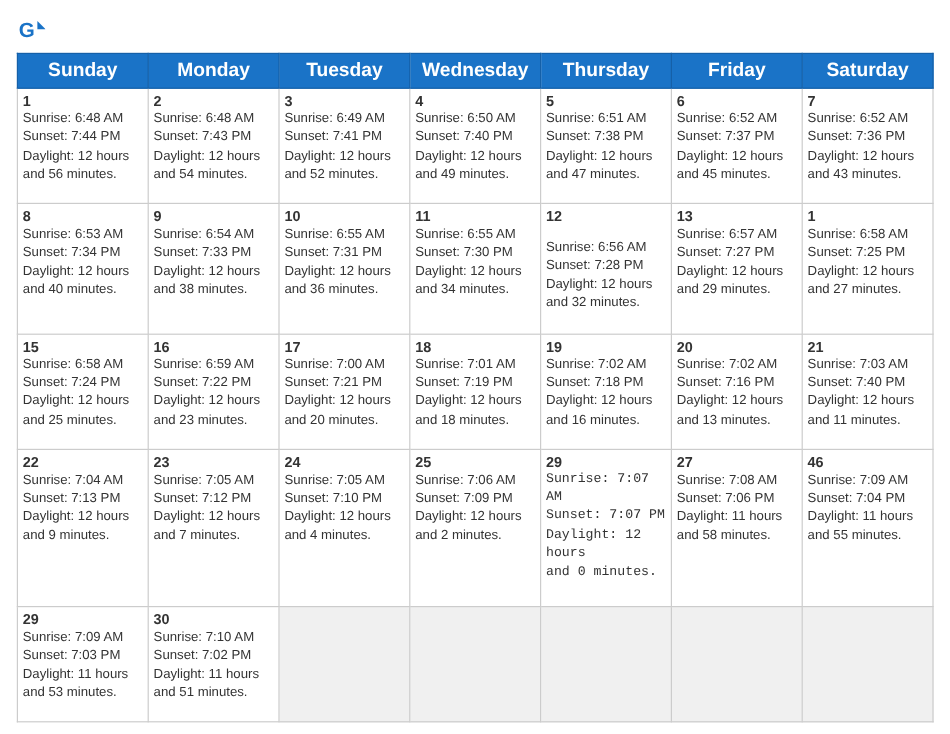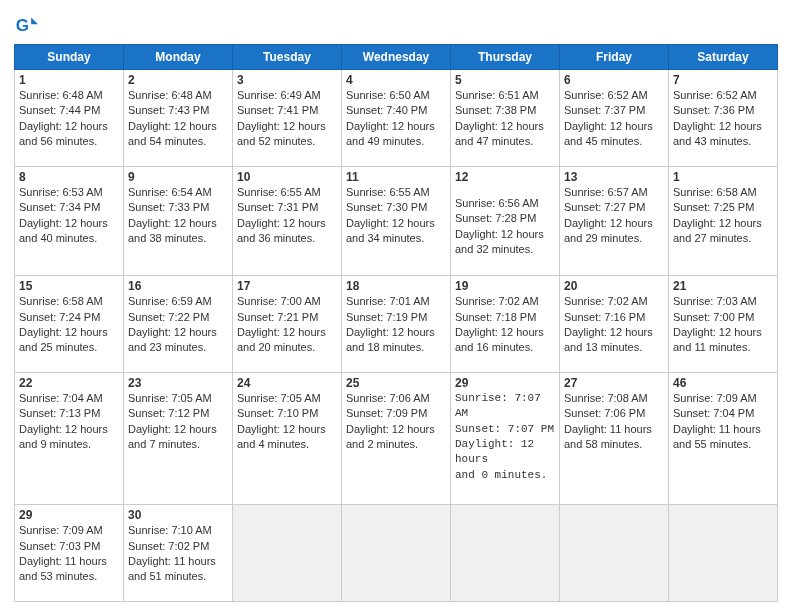--- a/index.html
+++ b/index.html
@@ -49,21 +49,21 @@
     .calendar {
       flex: 1;
       border: 1px solid #ccc;
       border-collapse: collapse;
       width: 100%;
       table-layout: fixed;
     }
     .calendar th {
       background: #1a73c7;
       color: #fff;
-      font-size: 12px;
+      font-size: 16px;
       font-weight: bold;
       text-align: center;
       padding: 5px 2px;
       border: 1px solid #1560a8;
     }
     .calendar td {
       vertical-align: top;
       border: 1px solid #ccc;
       padding: 3px 4px;
       font-size: 9.5px;
@@ -261,21 +261,21 @@
           <td>
             <span class="day-num">20</span>
             <div class="day-info" style="white-space: pre-line;">Sunrise: 7:02 AM
 Sunset: 7:16 PM
 Daylight: 12 hours
 and 13 minutes.</div>
           </td>
           <td>
             <span class="day-num">21</span>
             <div class="day-info" style="white-space: pre-line;">Sunrise: 7:03 AM
-Sunset: 7:00 PM
+Sunset: 7:40 PM
 Daylight: 12 hours
 and 11 minutes.</div>
           </td>
         </tr>
         <tr>
           <td>
             <span class="day-num">22</span>
             <div class="day-info" style="white-space: pre-line;">Sunrise: 7:04 AM
 Sunset: 7:13 PM
 Daylight: 12 hours

